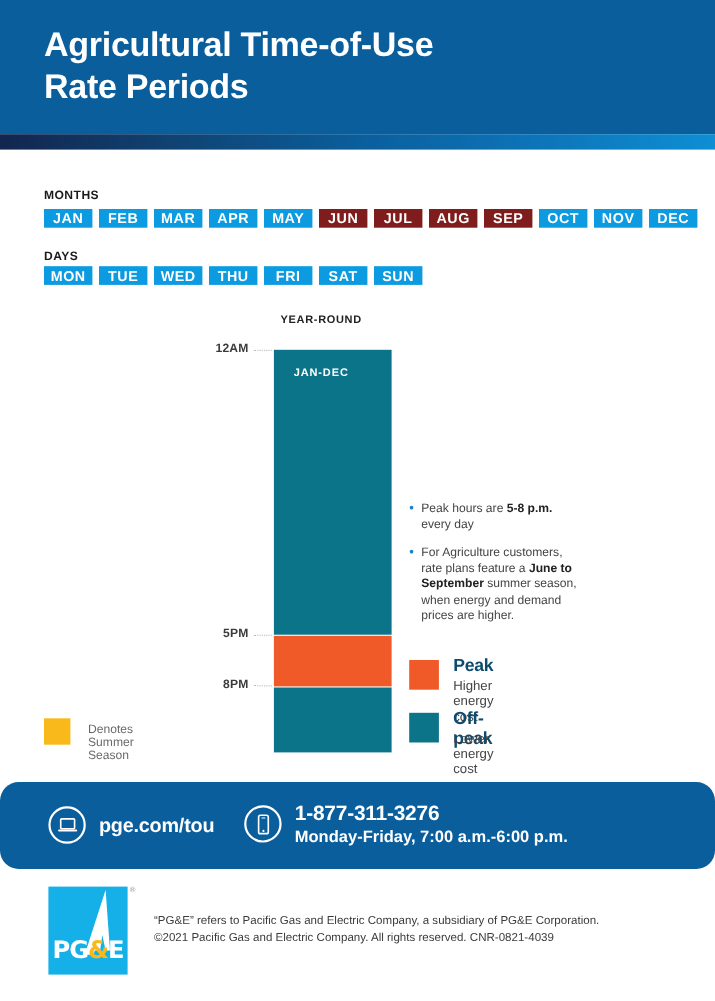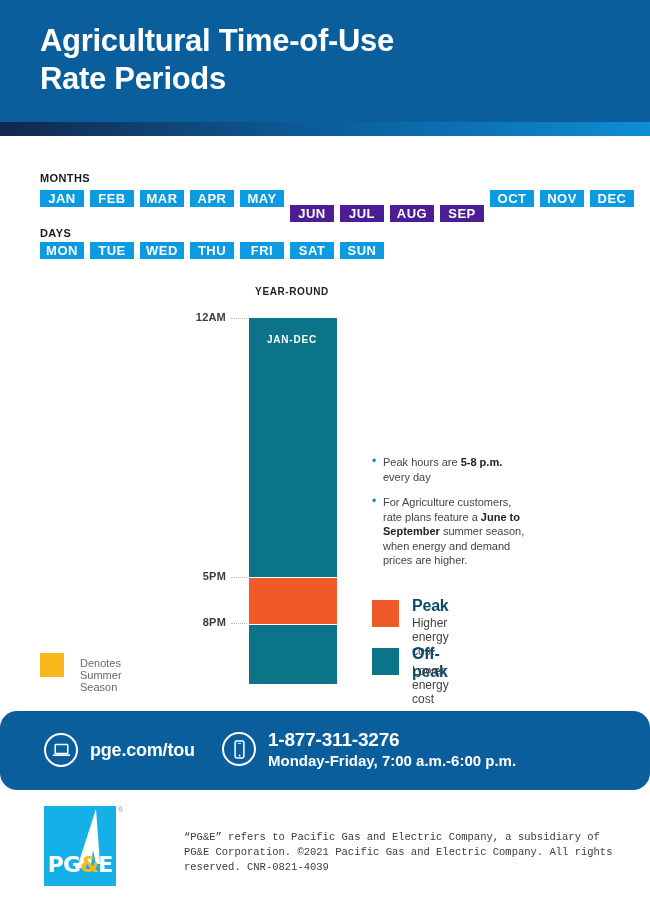--- a/index.html
+++ b/index.html
@@ -33,30 +33,30 @@
     position: absolute;
     font-size: 11px; font-weight: bold; color: #1a1a1a; letter-spacing: 0.4px;
   }
   .chips { position: absolute; display: flex; gap: 6px; }
   .chip {
     width: 44px; height: 17px;
     display: flex; align-items: center; justify-content: center;
     color: #ffffff; font-size: 13px; font-weight: bold; letter-spacing: 0.5px;
   }
   .chip.blue { background: #0c9ae0; }
-  .chip.gold { background: #4c1d95; color: #ffffff; margin-top: 15px; }
+  .chip.gold { background: #7f1d1d; color: #ffffff; }
 
   
   .chart-title {
     position: absolute; left: 249px; top: 286px; width: 86px;
     text-align: center;
     font-size: 10px; font-weight: bold; color: #222222; letter-spacing: 0.6px;
   }
   .bar-wrap { position: absolute; left: 249px; top: 318px; width: 86px; height: 366px; }
-  .seg { position: absolute; left: 0; width: 88px; }
+  .seg { position: absolute; left: 0; width: 107px; }
   .seg.offpeak { background: #0c7489; }
   .seg.peak { background: #ef5a28; }
   .bar-col-label {
     position: absolute; left: 0; top: 16px; width: 86px; text-align: center;
     color: #ffffff; font-size: 10px; font-weight: bold; letter-spacing: 0.8px;
   }
   .axis-label {
     position: absolute; width: 74px; text-align: right;
     font-size: 11px; font-weight: bold; color: #3b3b3b; letter-spacing: 0.2px;
   }
@@ -121,22 +121,21 @@
   }
   .logo-word {
     position: absolute; left: 0; top: 46px; width: 72px; text-align: center;
     font-size: 22px; font-weight: bold; color: #ffffff; letter-spacing: -1px;
     font-family: "DejaVu Sans", sans-serif;
   }
   .logo-word .amp { color: #f9b91a; }
   .disclaimer {
     position: absolute; left: 140px; top: 830px; width: 430px;
     font-size: 10.5px; line-height: 15px; color: #3b3b3b;
-    font-family: Liberation Mono, monospace;
-    margin-left: 44px;
+    font-family: Liberation Sans, sans-serif;
   }
 </style>
 </head>
 <body>
 
 <div class="page">
 
   <div class="header">
     <div class="header-title">Agricultural Time-of-Use
 Rate Periods</div>

